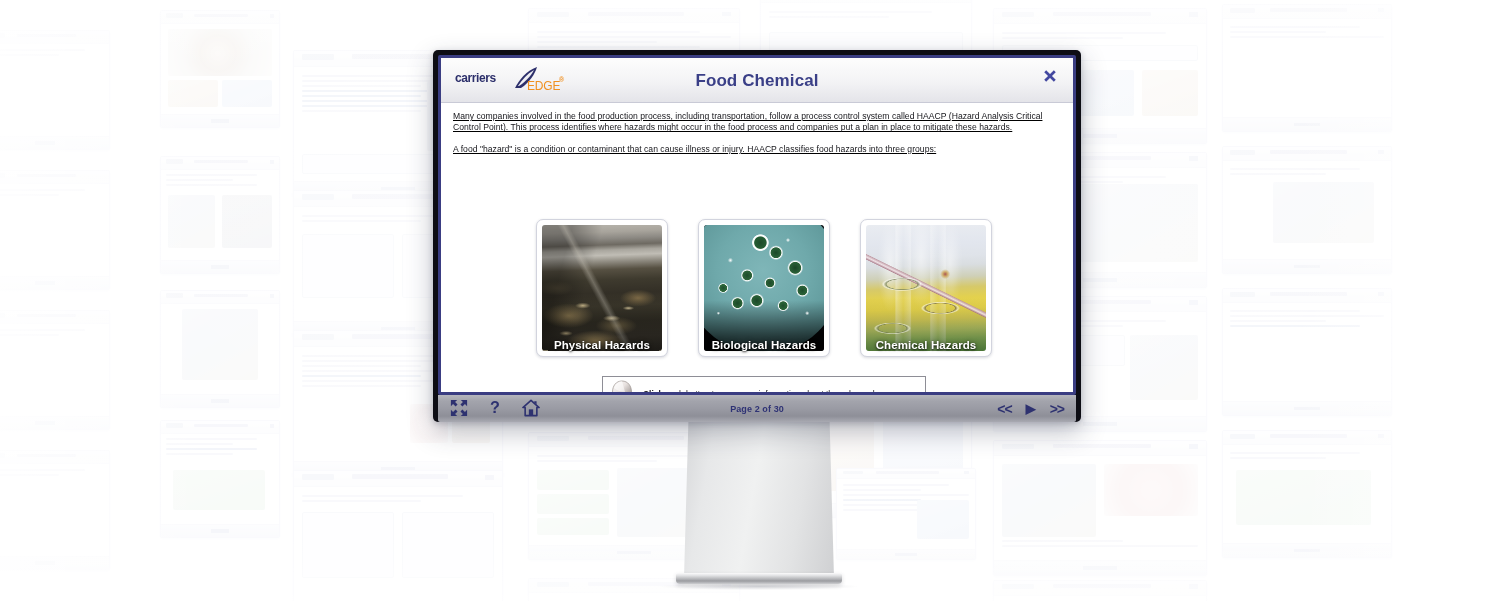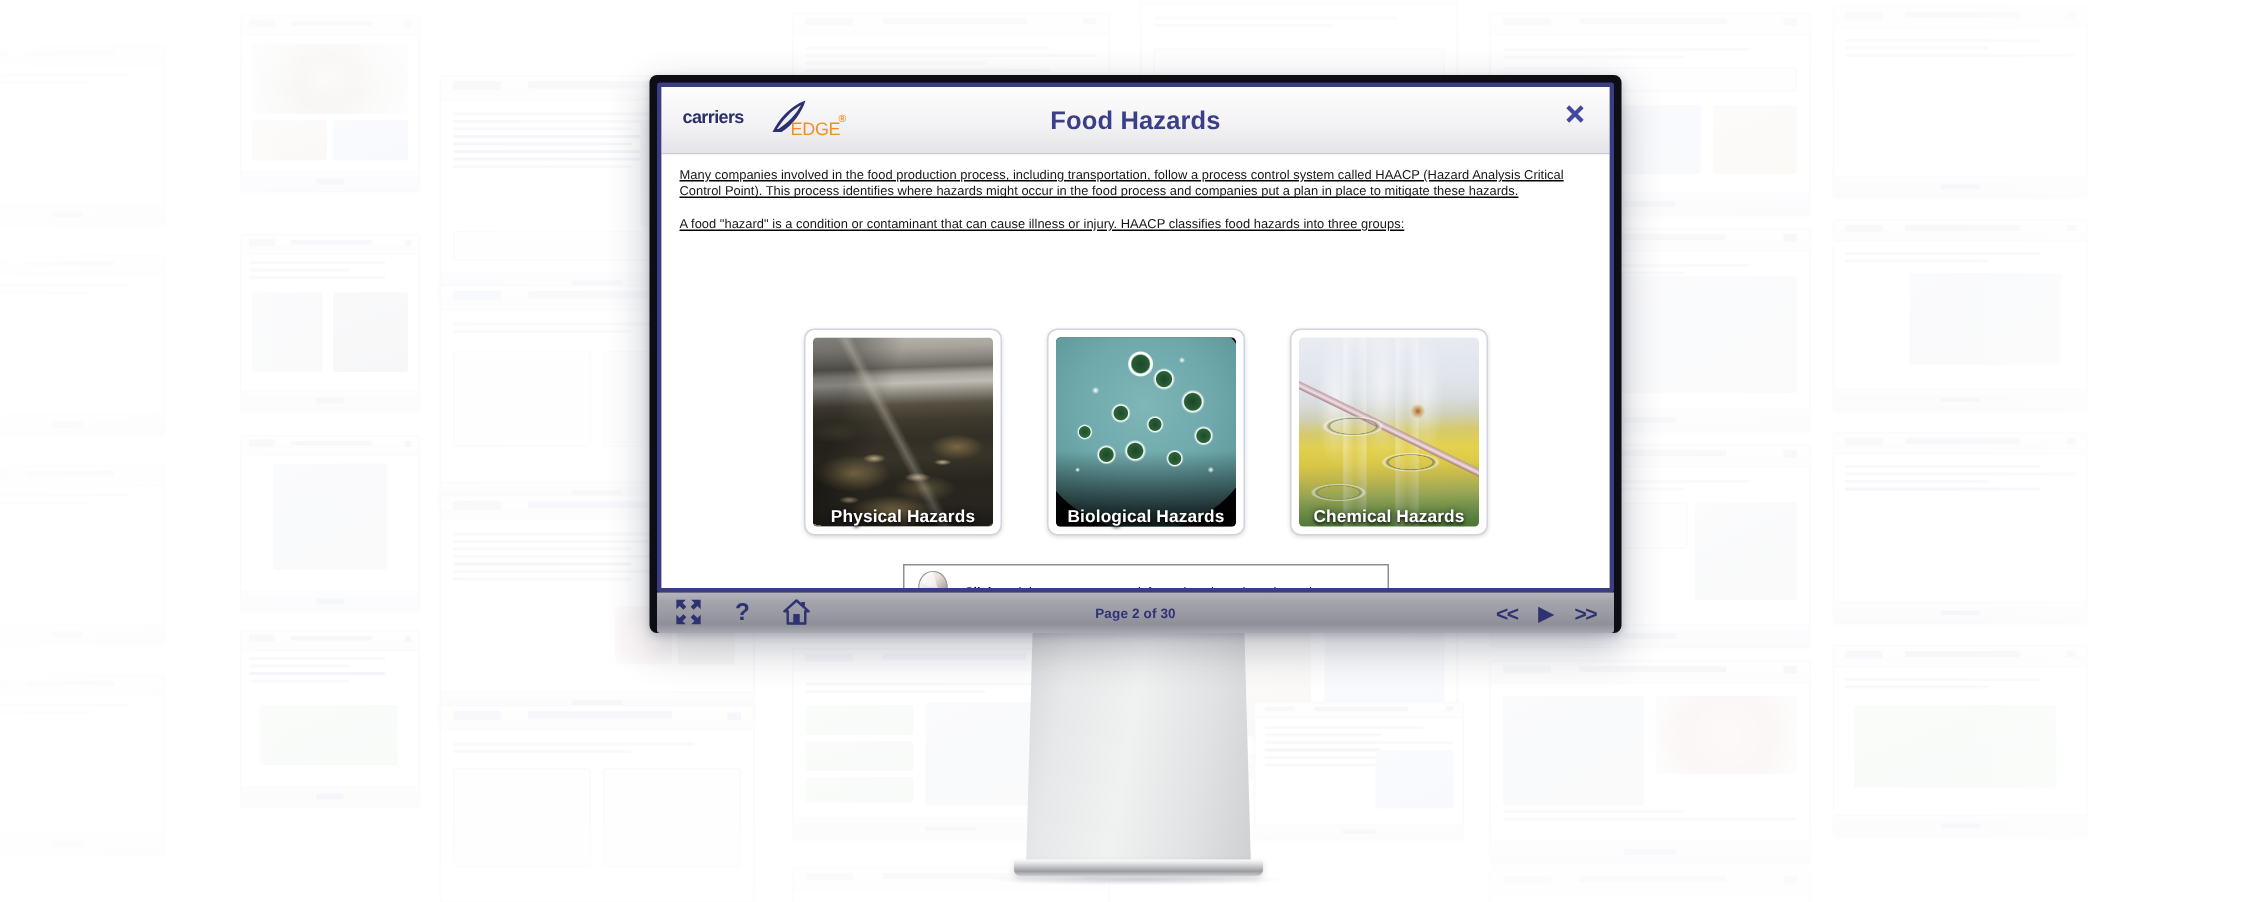--- a/index.html
+++ b/index.html
@@ -907,21 +907,21 @@
         <div id="brand-logo">
           <span id="brand-carriers">carriers</span>
           <svg id="brand-swoosh" viewBox="0 0 26 22">
             <path d="M2 21 C 6 13, 13 4, 24 0 C 22 7, 16 16, 8 21 Z" fill="#2c2f6b"></path>
             <path d="M5 19 C 9 13, 14 7, 21 3 C 18 9, 12 15, 6 19 Z" fill="#ffffff" opacity="0.92"></path>
           </svg>
           <span id="brand-edge">EDGE</span>
           <span id="brand-reg">®</span>
         </div>
 
-        <div id="window-title">Food Hazards</div>
+        <div id="window-title">Food Chemical</div>
 
         <div id="close-button">
           <svg viewBox="0 0 20 20" width="16" height="16">
             <path d="M4 4 L16 16 M16 4 L4 16" stroke="#4348a0" stroke-width="3.4" stroke-linecap="butt"></path>
           </svg>
         </div>
       </div>
 
       <div id="window-body">
 

